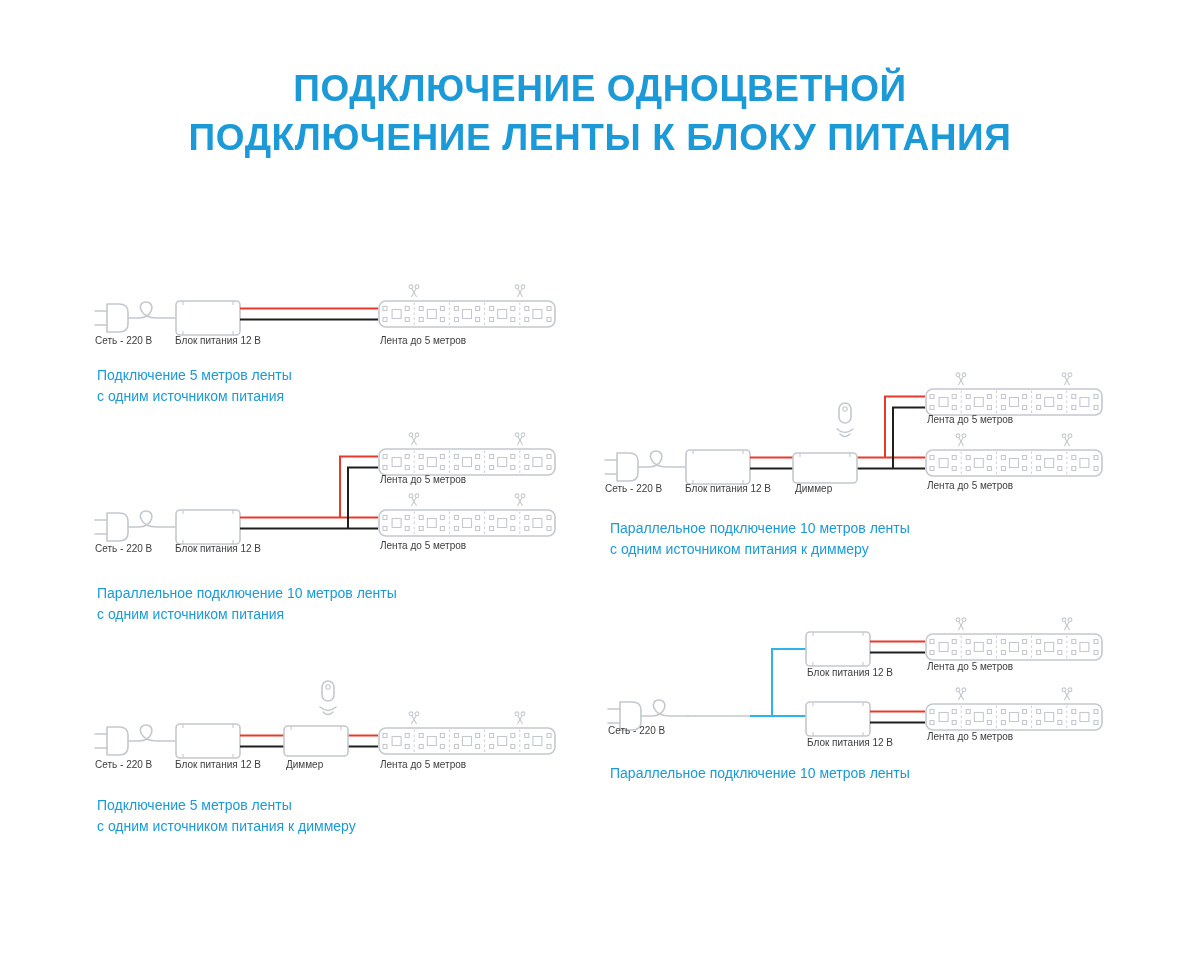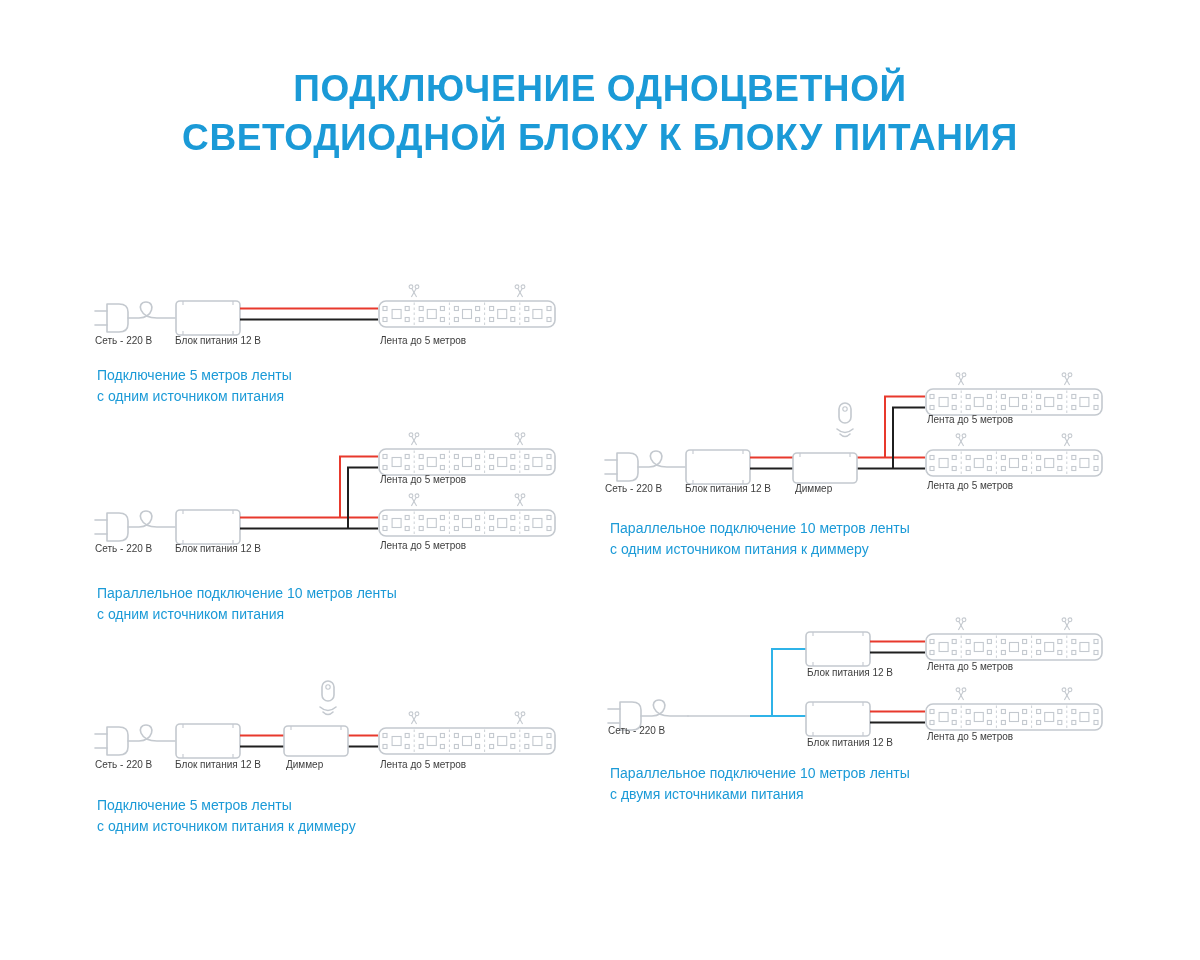--- a/index.html
+++ b/index.html
@@ -86,21 +86,21 @@
         <rect x="146.8" y="6.5" width="4" height="4" class="lnthin"></rect>
           <rect x="146.8" y="17.5" width="4" height="4" class="lnthin"></rect>
         <rect x="169" y="6.5" width="4" height="4" class="lnthin"></rect>
           <rect x="169" y="17.5" width="4" height="4" class="lnthin"></rect>
       </g>
     </defs>
   </svg>
 
   <h1 class="title">
     <span>ПОДКЛЮЧЕНИЕ ОДНОЦВЕТНОЙ</span><br>
-    <span>СВЕТОДИОДНОЙ БЛОКУ К БЛОКУ ПИТАНИЯ</span>
+    <span>ПОДКЛЮЧЕНИЕ ЛЕНТЫ К БЛОКУ ПИТАНИЯ</span>
   </h1>
 
   <div class="diagram" style="left:90px; top:283px; width:500px">
     <svg width="480" height="78" viewBox="0 0 480 78">
       <use href="#sym-plug" x="5" y="15"></use>
       <use href="#sym-psu" x="85" y="17"></use>
       <g>
         <path class="wr" d="M150 25.5 H288"></path>
         <path class="wb" d="M150 36.5 H288"></path>
       </g>
@@ -225,17 +225,16 @@
       <use href="#sym-scissors" x="355" y="71"></use>
       <use href="#sym-scissors" x="461" y="71"></use>
       <text x="207" y="60">Блок питания 12 В</text>
       <text x="327" y="54">Лента до 5 метров</text>
       <text x="8" y="118">Сеть - 220 В</text>
       <text x="207" y="130">Блок питания 12 В</text>
       <text x="327" y="124">Лента до 5 метров</text>
     </svg>
     <div class="caption" style="margin:7px 0 0 10px">
       <div>Параллельное подключение 10 метров ленты</div>
-      <div>с двумя источниками питания</div>
     </div>
   </div>
 
 </div>
 
 </body></html>

